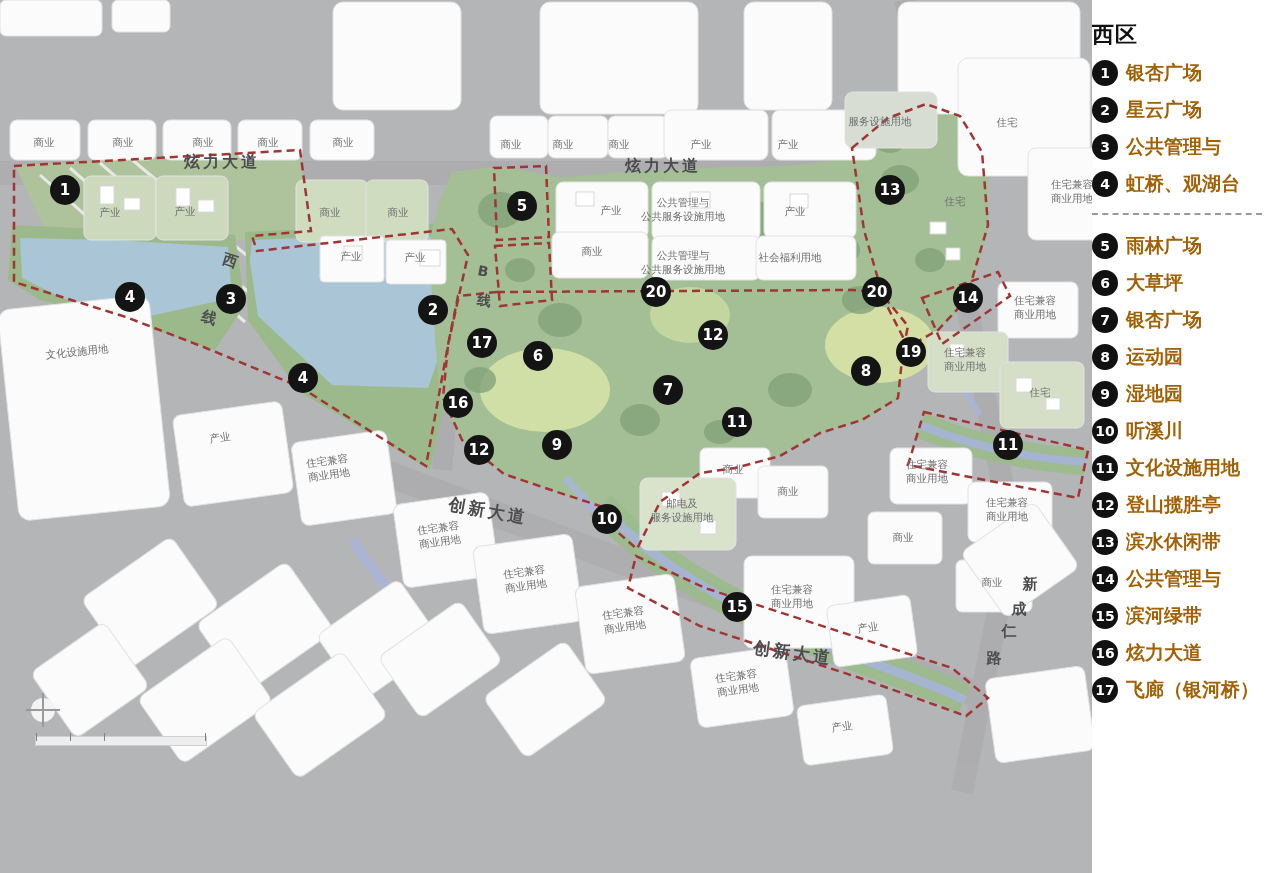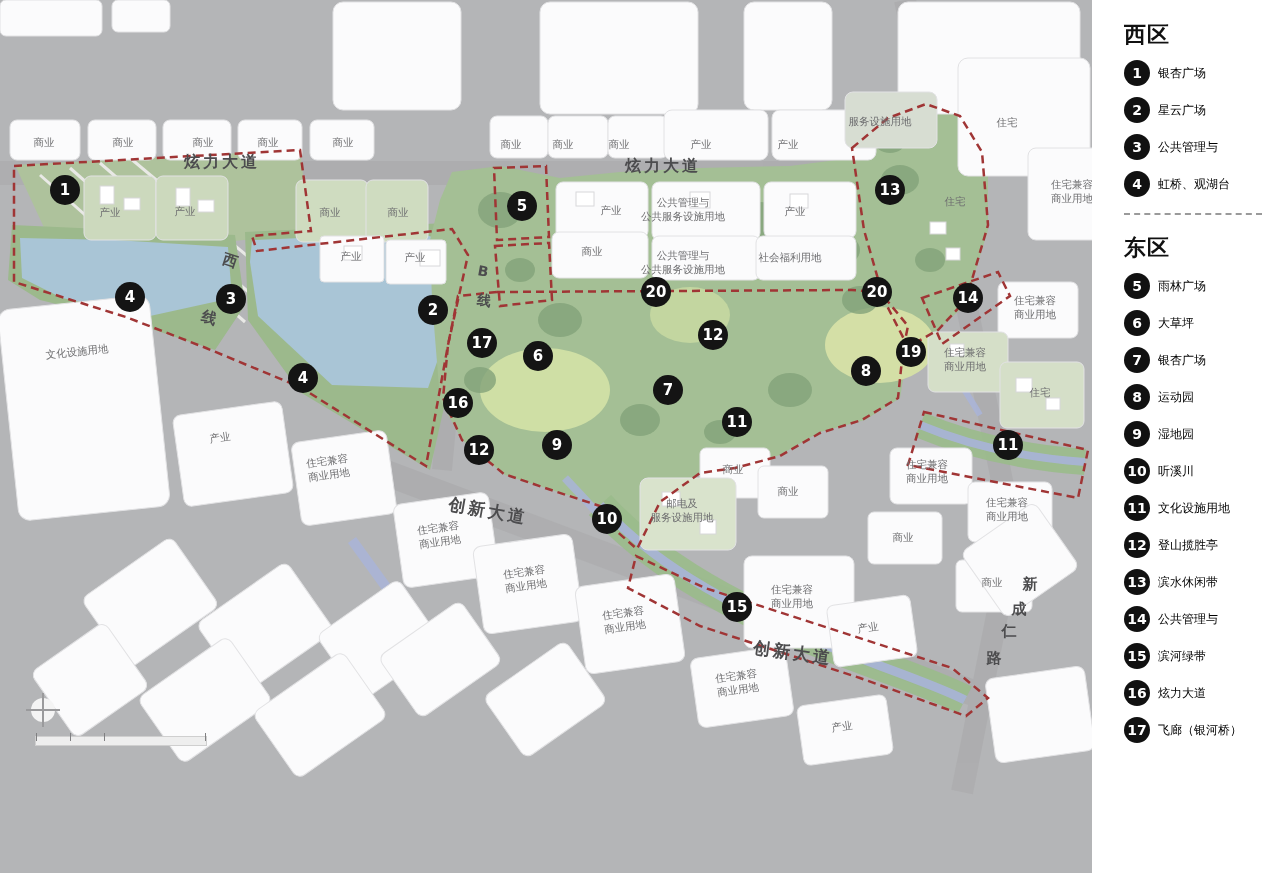--- a/index.html
+++ b/index.html
@@ -19,29 +19,29 @@
     position:absolute;color:#6e6e70;font-size:10.5px;line-height:1.3;
     text-align:center;white-space:pre-line;transform:translate(-50%,-50%);
   }
   .road-label{
     position:absolute;color:#4c4c4e;font-weight:bold;text-align:center;
     transform:translate(-50%,-50%);white-space:nowrap;
   }
   
   .legend{
     position:absolute;right:0;top:0;width:188px;height:873px;background:#ffffff;
-    box-sizing:border-box;padding:14px 10px 10px 32px;z-index:30;
+    box-sizing:border-box;padding:14px 10px 10px 0;z-index:30;
   }
   .legend h2{font-size:22px;color:#111;margin:6px 0 10px 0;letter-spacing:1px;}
   .legend-item{display:flex;align-items:center;margin:0 0 11px 0;}
   .legend-item .dot{
     flex:0 0 26px;width:26px;height:26px;border-radius:50%;background:#111;color:#fff;
     display:flex;align-items:center;justify-content:center;font-size:14px;font-weight:bold;margin-right:8px;
   }
-  .legend-item .lab{font-size:12px;color:#000000;font-weight:400;white-space:nowrap;}
+  .legend-item .lab{font-size:19px;color:#a16207;font-weight:700;white-space:nowrap;}
   .legend-divider{border-top:2px dashed #9a9a9a;margin:16px 8px 18px 0;}
   
   .compass{position:absolute;left:31px;top:698px;width:24px;height:24px;border-radius:50%;
     background:#f4f4f4;z-index:5;}
   .compass:before{content:"";position:absolute;left:11px;top:-5px;width:2px;height:34px;background:#9a9a9c;}
   .compass:after{content:"";position:absolute;left:-5px;top:11px;width:34px;height:2px;background:#9a9a9c;}
   .scalebar{position:absolute;left:35px;top:736px;width:170px;height:8px;background:#eeeeee;
     border:1px solid #cfcfcf;z-index:5;}
   .scalebar i{position:absolute;top:-4px;width:1px;height:8px;background:#808082;}
 </style>
@@ -341,21 +341,20 @@
         <div class="legend-item">
           <span class="dot">3</span>
           <span class="lab">公共管理与</span>
         </div>
         <div class="legend-item">
           <span class="dot">4</span>
           <span class="lab">虹桥、观湖台</span>
         </div>
       </div>
     <div class="legend-divider"></div>
-    <h2>东区</h2>
     <div id="legend-east">
         <div class="legend-item">
           <span class="dot">5</span>
           <span class="lab">雨林广场</span>
         </div>
         <div class="legend-item">
           <span class="dot">6</span>
           <span class="lab">大草坪</span>
         </div>
         <div class="legend-item">

